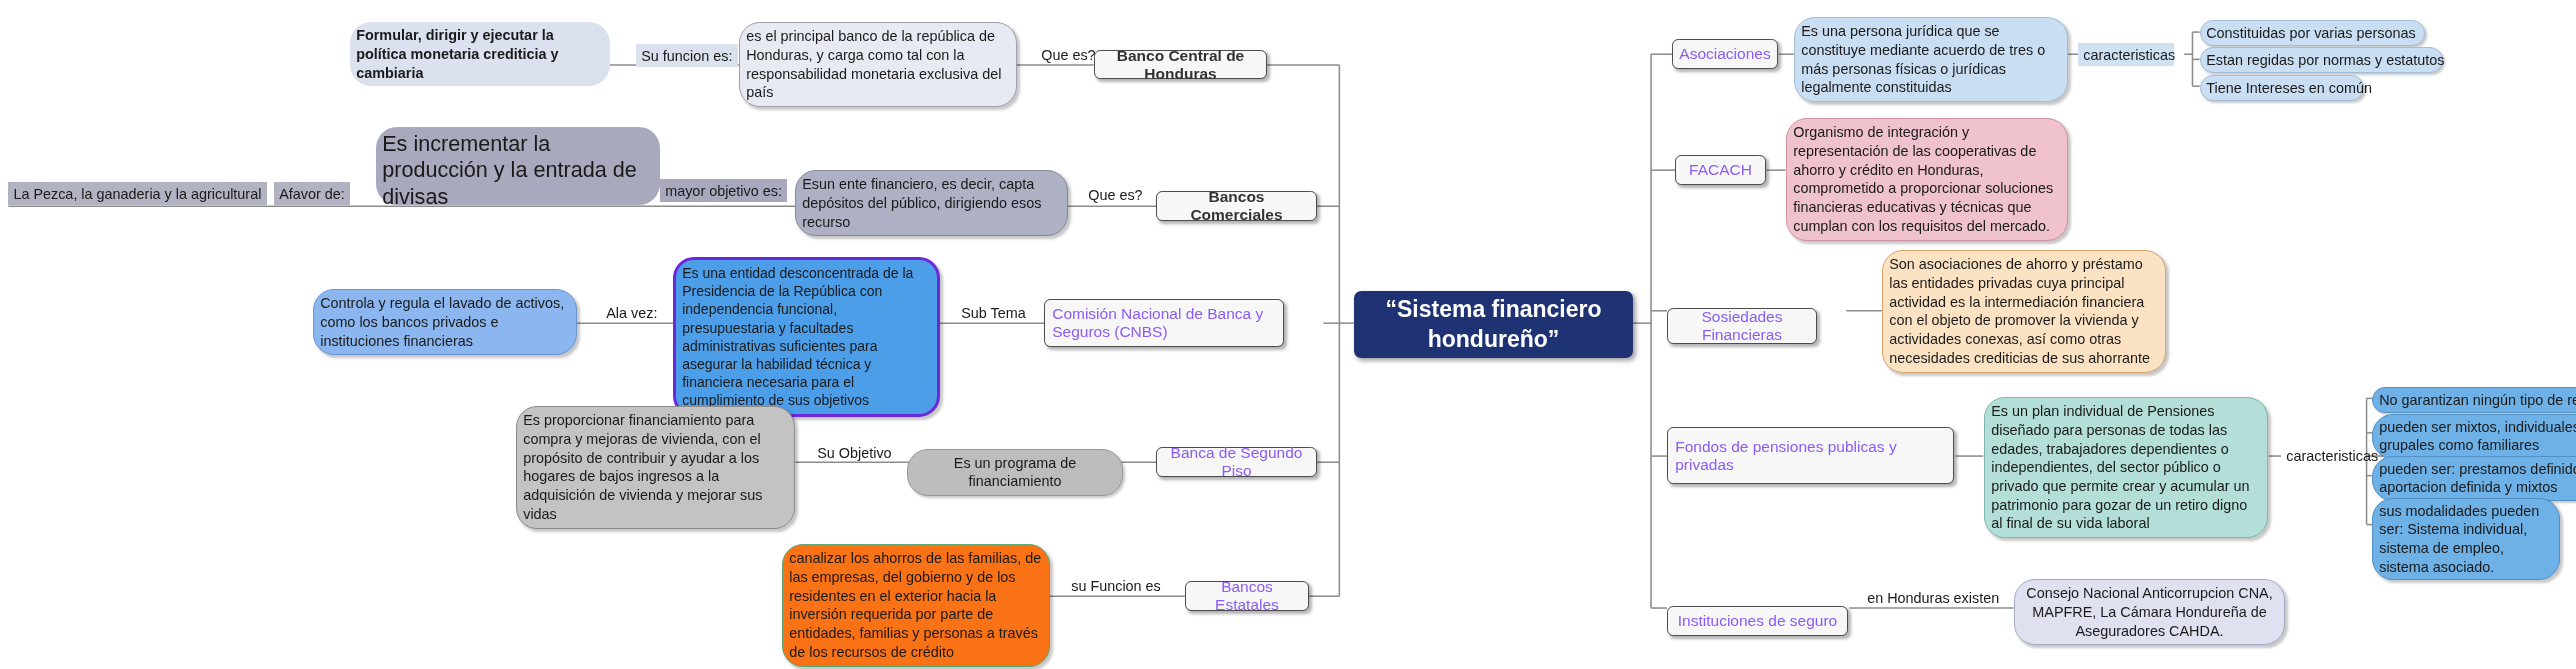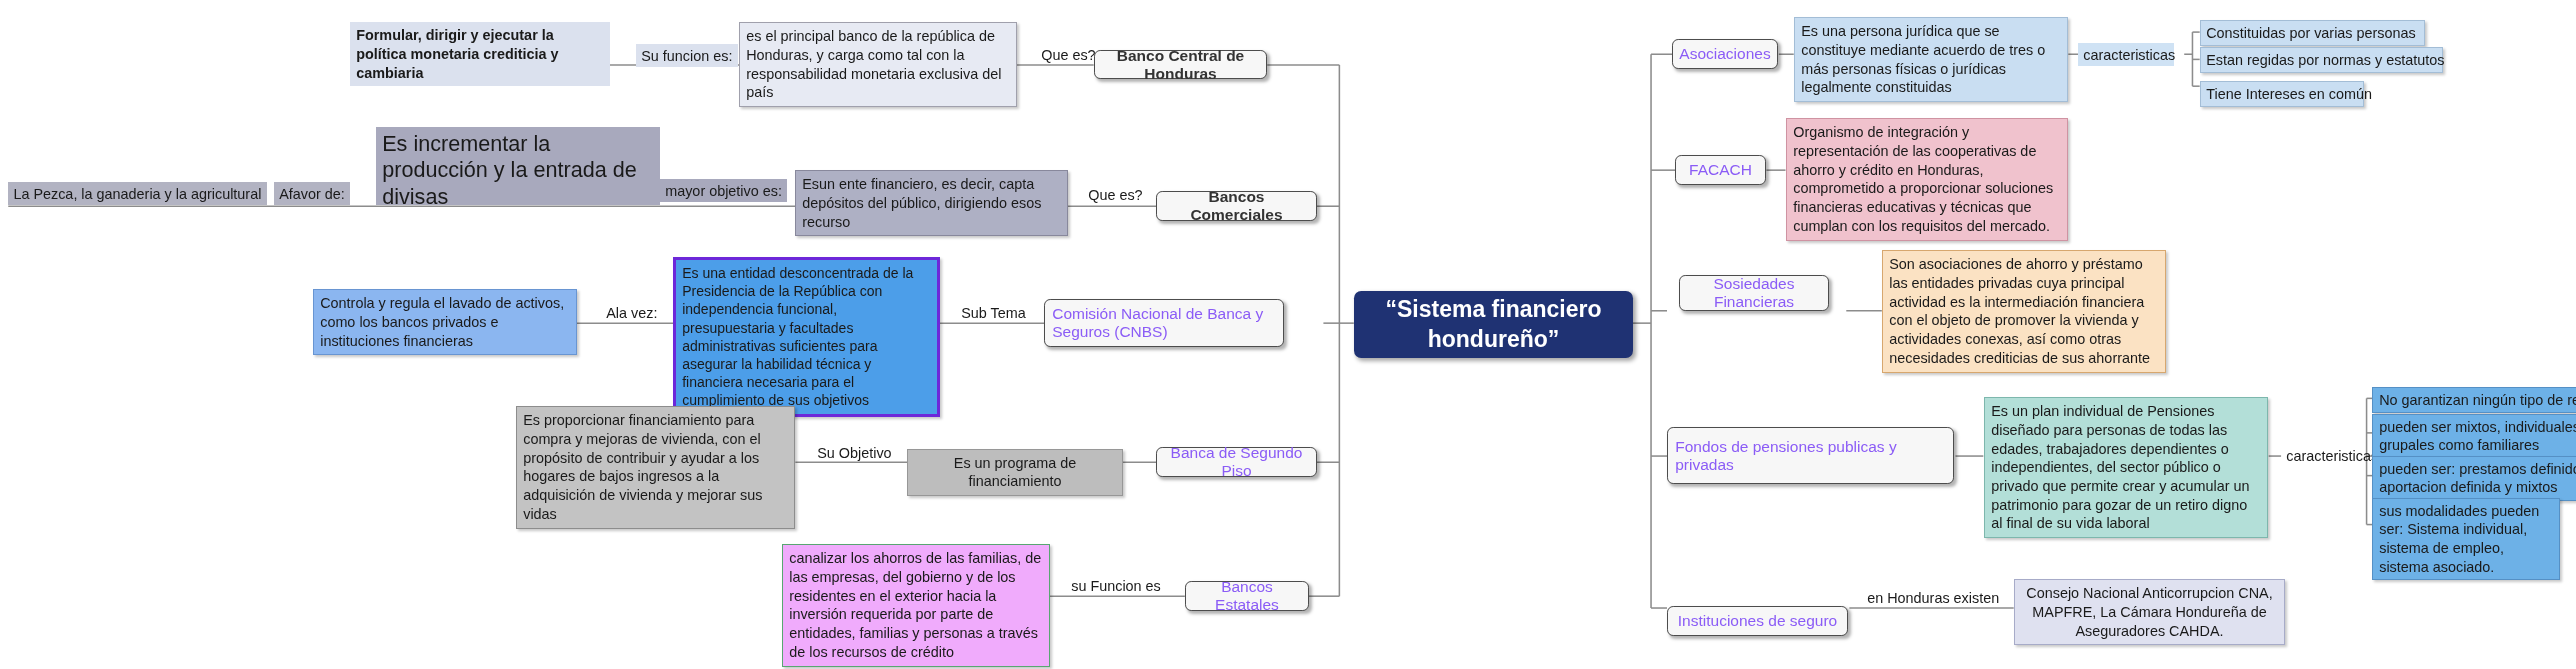--- a/index.html
+++ b/index.html
@@ -11,20 +11,21 @@
     overflow:hidden;
     background:#ffffff;
   }
   #wires{position:absolute;left:0;top:0;width:2653px;height:670px;}
   .el{position:absolute;box-sizing:border-box;}
   
   .p{
     font-size:14.4px;line-height:1.3;
     padding:4.1px 6.2px;
     box-shadow:2.1px 2.1px 2.6px rgba(0,0,0,0.22);
+    border-radius:21px;
   }
   
   .lbl{
     font-size:14.4px;line-height:1.25;
     padding:2.6px 5.2px;white-space:nowrap;
   }
   .plain{background:transparent;}
   
   .node{
     display:flex;align-items:center;justify-content:center;
@@ -44,21 +45,21 @@
   
   .lav1{background:#dbe1ee;box-shadow:none;}
   .lav1b{background:#e7eaf3;border:1px solid #a0a0ac;}
   .grayp{background:#a8a9bd;box-shadow:none;}
   .graypb{background:#aeb0c4;border:1px solid #88889c;}
   .graypezca{background:#b2b3c2;box-shadow:none;}
   .bluelite{background:#8bb6f0;border:1px solid #6895d2;}
   .bluemed{background:#4c9ee9;border:3px solid #6d28d9;}
   .graybox{background:#c3c3c3;border:1px solid #8d8d8d;}
   .graybox2{background:#bdbdbd;border:1px solid #979797;text-align:center;}
-  .green{background:#f0abfc;border:1px solid #58a671;}
+  .green{background:#f97316;border:1px solid #58a671;}
   .skyblue{background:#c9def2;border:1px solid #a3bdd6;}
   .skyflat{background:#cfe2f4;box-shadow:none;text-align:center;}
   .pink{background:#f0c2cd;border:1px solid #cf93a2;}
   .peach{background:#fbe2c3;border:1px solid #d7a76e;}
   .teal{background:#b3dfd8;border:1px solid #7db7ad;}
   .medblue{background:#6db1e7;border:1px solid #5590c5;}
   .lav2{background:#dfe1f0;border:1px solid #a7abc8;text-align:center;}
   .big{font-size:21.6px;line-height:1.22;}
   .bold{font-weight:bold;}
 </style>
@@ -146,26 +147,26 @@
 
   <div class="el p green" style="left:782px;top:544px;width:268px;">canalizar los ahorros de las familias, de las empresas, del gobierno y de los residentes en el exterior hacia la inversión requerida por parte de entidades, familias y personas a través de los recursos de crédito</div>
   <div class="el lbl plain" style="left:1066px;top:574px;">su Funcion es</div>
   <div class="el node" style="left:1185px;top:581px;width:124px;height:30px;">Bancos Estatales</div>
 
   <div class="el node" style="left:1672px;top:39px;width:106px;height:30px;">Asociaciones</div>
   <div class="el p skyblue" style="left:1794px;top:17px;width:274px;">Es una persona jurídica que se constituye mediante acuerdo de tres o más personas físicas o jurídicas legalmente constituidas</div>
   <div class="el lbl skyflat" style="left:2078px;top:43px;width:96px;">caracteristicas</div>
   <div class="el p skyblue" style="left:2200px;top:20px;width:225px;padding:2.6px 5.2px;white-space:nowrap;">Constituidas por varias personas</div>
   <div class="el p skyblue" style="left:2200px;top:47px;width:243px;padding:2.6px 5.2px;white-space:nowrap;">Estan regidas por normas y estatutos</div>
-  <div class="el p skyblue" style="left:2200px;top:81px;width:164px;padding:2.6px 5.2px;white-space:nowrap;">Tiene Intereses en común</div>
+  <div class="el p skyblue" style="left:2200px;top:75px;width:164px;padding:2.6px 5.2px;white-space:nowrap;">Tiene Intereses en común</div>
 
   <div class="el node" style="left:1675px;top:155px;width:91px;height:30px;">FACACH</div>
   <div class="el p pink" style="left:1786px;top:118px;width:282px;">Organismo de integración y representación de las cooperativas de ahorro y crédito en Honduras, comprometido a proporcionar soluciones financieras educativas y técnicas que cumplan con los requisitos del mercado.</div>
 
-  <div class="el node" style="left:1667px;top:275px;width:150px;height:36px;margin-left:12px;">Sosiedades Financieras</div>
+  <div class="el node" style="left:1667px;top:308px;width:150px;height:36px;">Sosiedades Financieras</div>
   <div class="el p peach" style="left:1882px;top:250px;width:284px;">Son asociaciones de ahorro y préstamo las entidades privadas cuya principal actividad es la intermediación financiera con el objeto de promover la vivienda y actividades conexas, así como otras necesidades crediticias de sus ahorrante</div>
 
   <div class="el node leftalign" style="left:1667px;top:427px;width:287px;height:57px;text-align:left;">Fondos de pensiones publicas y privadas</div>
   <div class="el p teal" style="left:1984px;top:397px;width:284px;">Es un plan individual de Pensiones diseñado para personas de todas las edades, trabajadores dependientes o independientes, del sector público o privado que permite crear y acumular un patrimonio para gozar de un retiro digno al final de su vida laboral</div>
   <div class="el lbl plain" style="left:2281px;top:444px;">caracteristicas</div>
   <div class="el p medblue" style="left:2372px;top:387px;width:252px;padding:2.6px 6.2px;white-space:nowrap;">No garantizan ningún tipo de rentabilidad</div>
   <div class="el p medblue" style="left:2372px;top:414px;width:252px;padding:2.6px 6.2px;">pueden ser mixtos, individuales y grupales como familiares</div>
   <div class="el p medblue" style="left:2372px;top:456px;width:252px;padding:2.6px 6.2px;">pueden ser: prestamos definido, aportacion definida y mixtos</div>
   <div class="el p medblue" style="left:2372px;top:498px;width:188px;padding:2.6px 6.2px;">sus modalidades pueden ser: Sistema individual, sistema de empleo, sistema asociado.</div>
 

